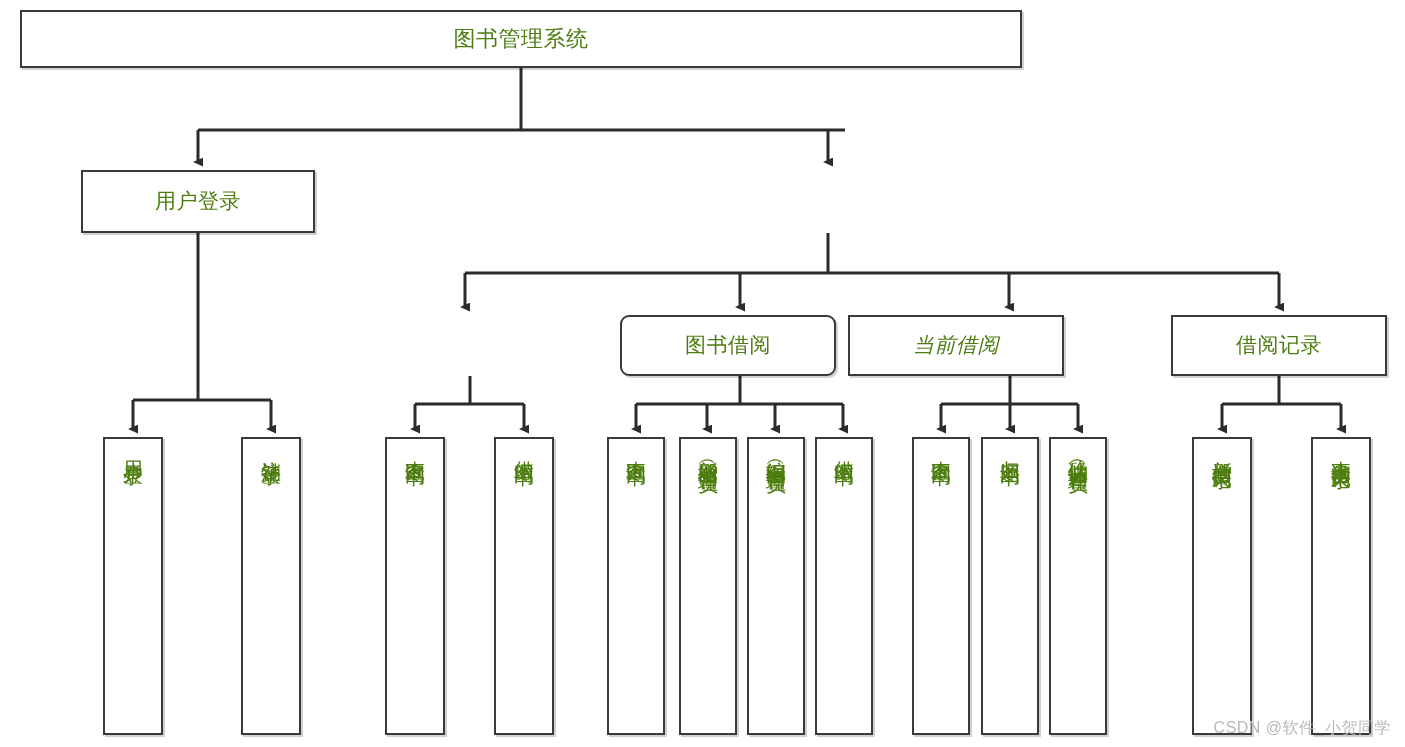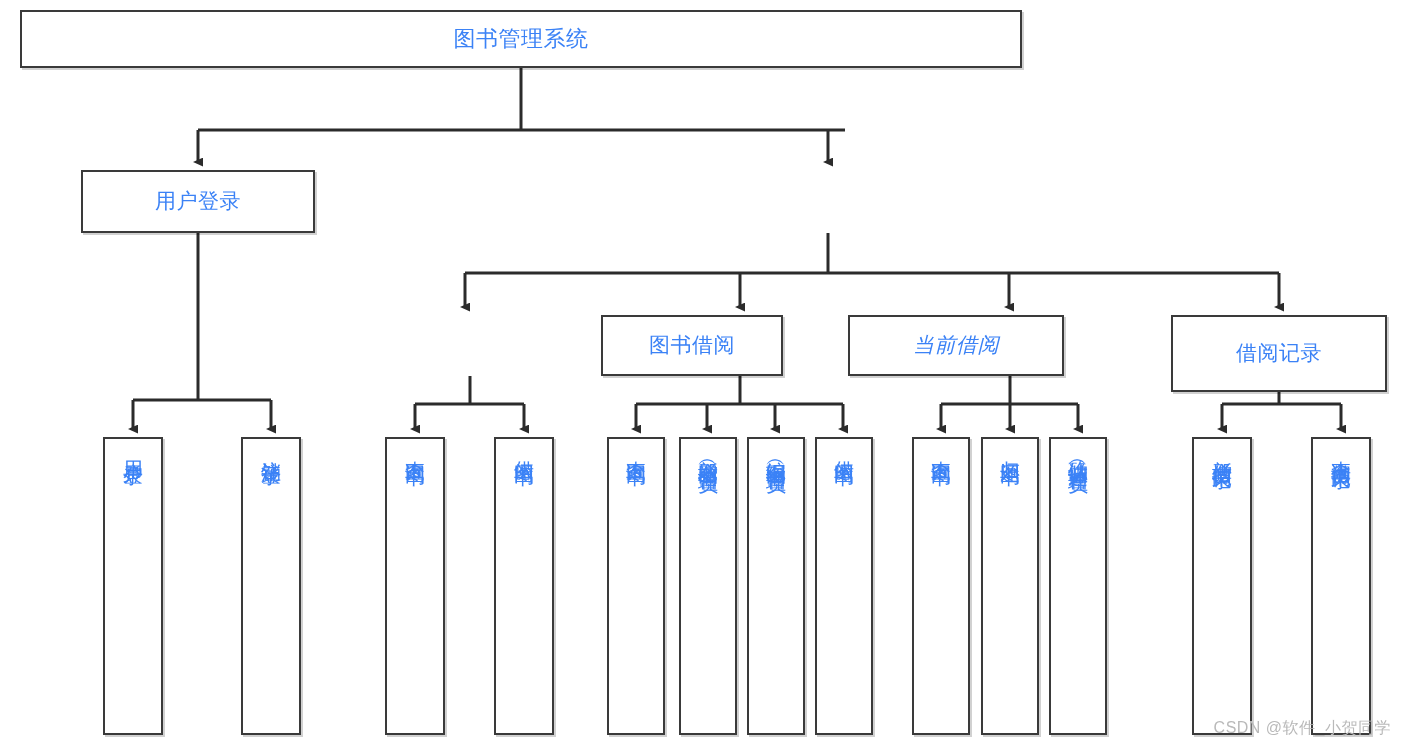--- a/index.html
+++ b/index.html
@@ -29,21 +29,21 @@
     position: absolute;
     box-sizing: border-box;
     background: #ffffff;
     border: 2.5px solid #3a3a3a;
     display: flex;
     align-items: center;
     justify-content: center;
     box-shadow: 2px 2px 0 rgba(0,0,0,0.18);
   }
   .node-label {
-    color: #3b82f6;
+    color: #4d7c0f;
     font-size: 21px;
     line-height: 1.15;
     letter-spacing: 0.5px;
     white-space: nowrap;
   }
   .node.vertical {
     align-items: flex-start;
     justify-content: center;
     padding-top: 6px;
   }
@@ -124,27 +124,27 @@
   </svg>
 
   <div class="node lv1" style="left:20px; top:10px; width:1002px; height:58px;">
     <span class="node-label">图书管理系统</span>
   </div>
 
   <div class="node lv2" style="left:81px; top:170px; width:234px; height:63px;">
     <span class="node-label">用户登录</span>
   </div>
 
-  <div class="node lv3" style="left:601px; top:315px; width:182px; height:61px;">
+  <div class="node lv3" style="left:620px; top:315px; width:216px; height:61px;border-radius:9px;">
     <span class="node-label">图书借阅</span>
   </div>
   <div class="node lv3" style="left:848px; top:315px; width:216px; height:61px;font-style:italic;">
     <span class="node-label">当前借阅</span>
   </div>
-  <div class="node lv3" style="left:1171px; top:315px; width:216px; height:77px;">
+  <div class="node lv3" style="left:1171px; top:315px; width:216px; height:61px;">
     <span class="node-label">借阅记录</span>
   </div>
 
   <div class="node vertical" style="left:103px; top:437px; width:60px; height:298px;">
     <span class="node-label">用户登录</span>
   </div>
   <div class="node vertical" style="left:241px; top:437px; width:60px; height:298px;">
     <span class="node-label">注销登录</span>
   </div>
 

